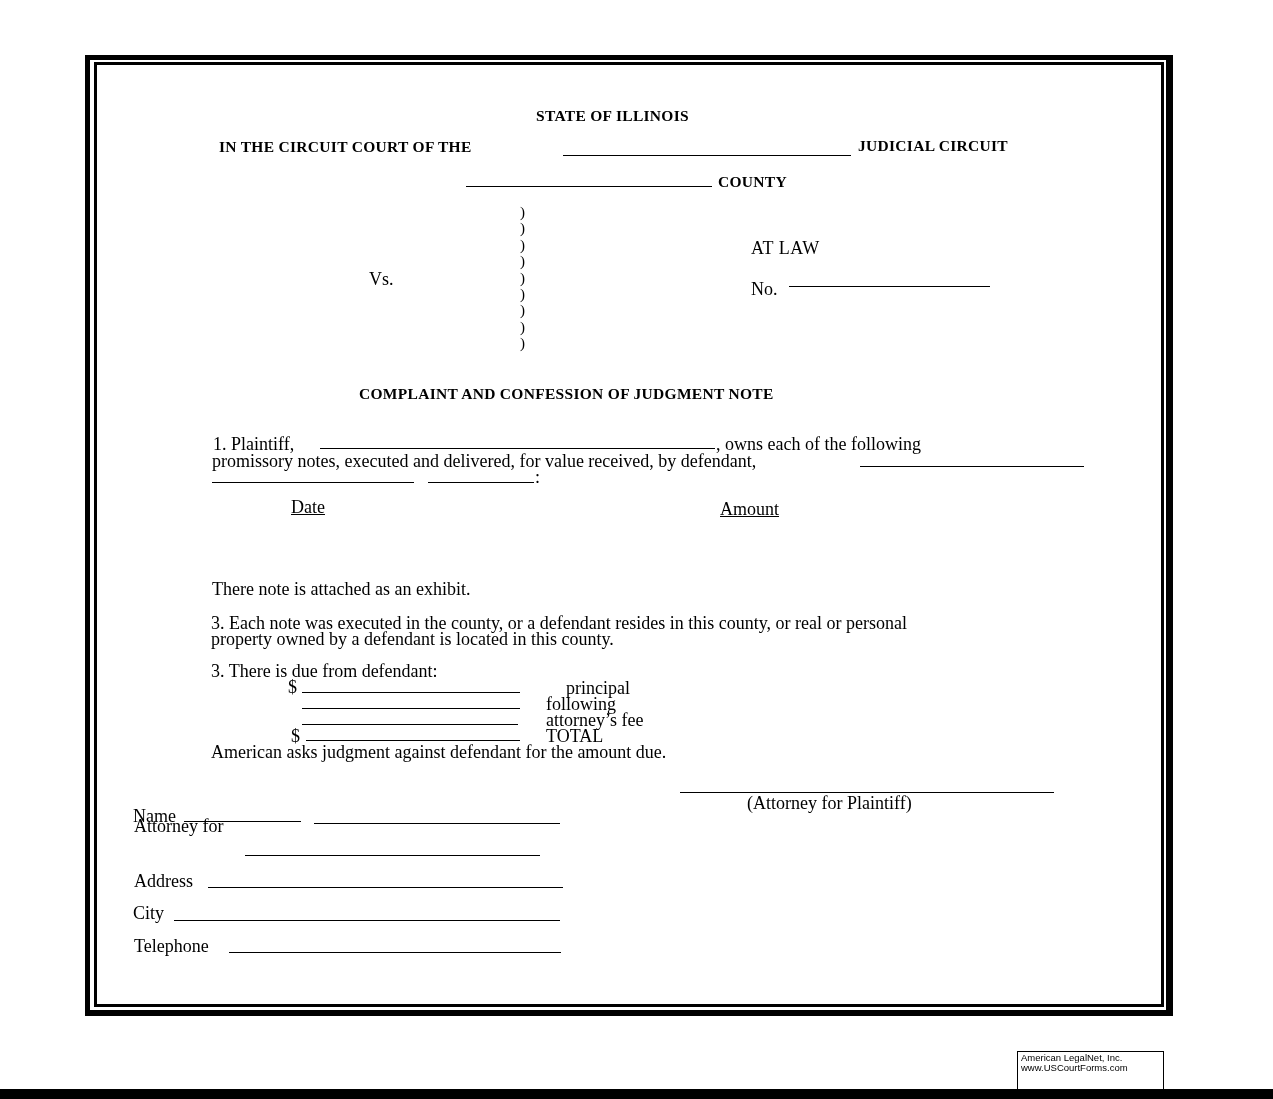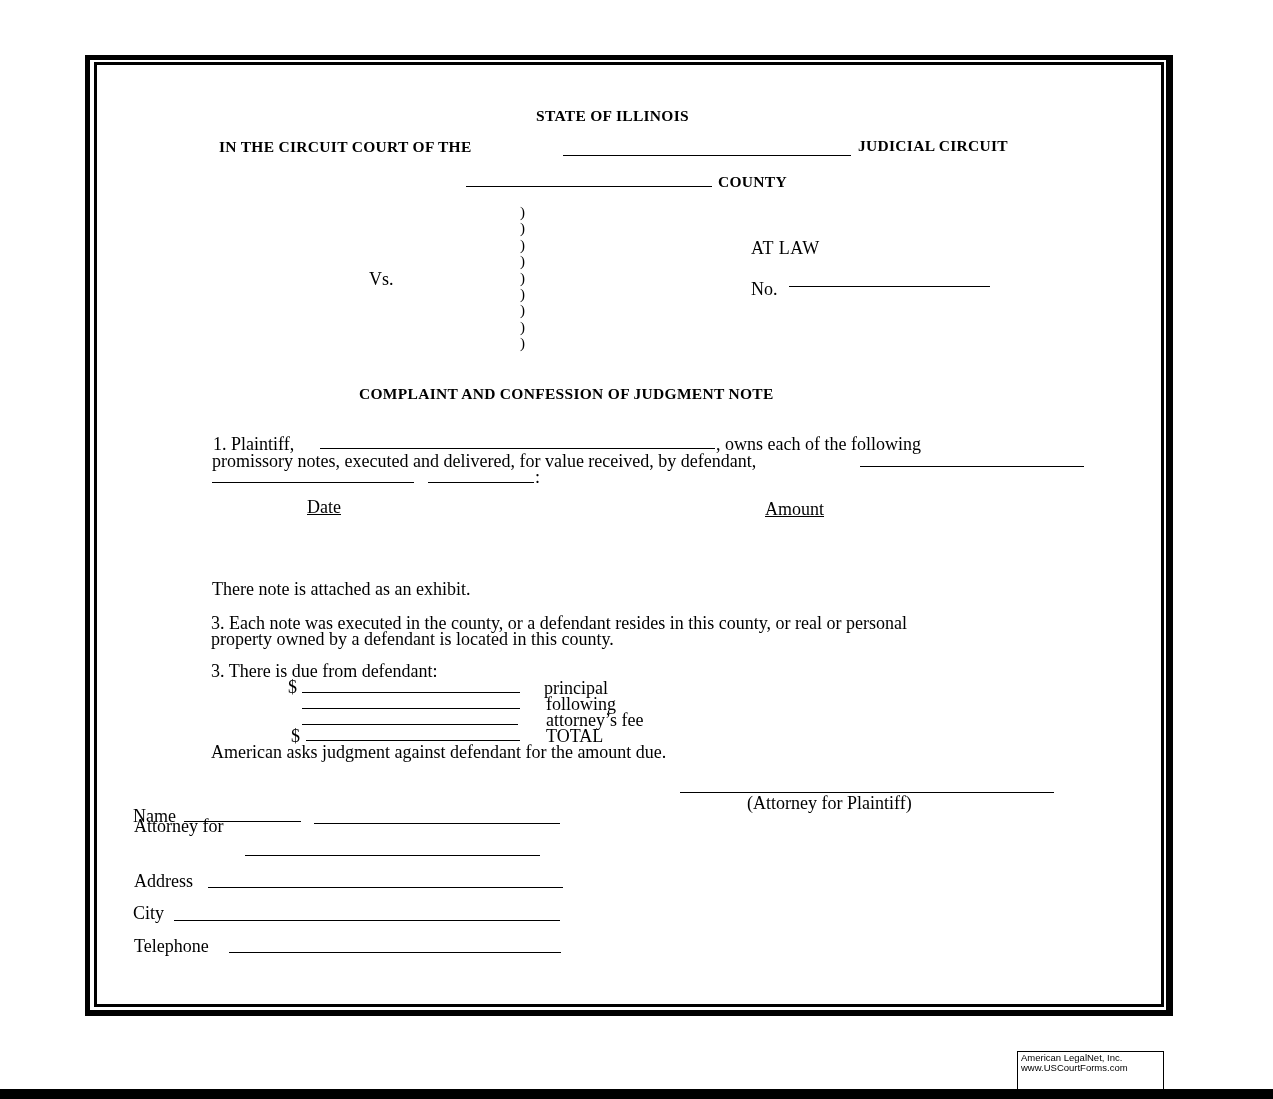--- a/index.html
+++ b/index.html
@@ -16,21 +16,21 @@
     border-right:7px solid #000; border-bottom:6px solid #000;
     box-sizing:border-box;
   }
   .frame-inner {
     position:absolute; left:94px; top:62px; width:1070px; height:945px;
     border:3px solid #000; box-sizing:border-box;
   }
   .head { font-size:15.5px; font-weight:bold; letter-spacing:0.3px; }
   .txt { font-size:18px; }
   .hr { position:absolute; border-bottom:1px solid #000; height:0; }
-  .u { text-decoration:underline;margin-left:16px; }
+  .u { text-decoration:underline; }
   .paren { position:absolute; left:520px; font-size:15px; line-height:16.4px; }
   .footer-badge {
     position:absolute; left:1017px; top:1051px; width:147px; height:39px;
     border:1px solid #000; box-sizing:border-box;
     font-family:"Liberation Sans", "DejaVu Sans", sans-serif;
     font-size:9.5px; line-height:10px; padding:1px 3px; color:#000;
   }
   .bottom-bar { position:absolute; left:0; top:1089px; width:1273px; height:10px; background:#000; }
 </style>
 </head>
@@ -73,32 +73,32 @@
   <div class="abs txt" style="left:716px; top:434px;">, owns each of the following</div>
 
   <div class="abs txt" style="left:212px; top:451px;">promissory notes, executed and delivered, for value received, by defendant,</div>
   <div class="hr" style="left:860px; top:466px; width:224px;"></div>
 
   <div class="hr" style="left:212px; top:482px; width:202px;"></div>
   <div class="hr" style="left:428px; top:482px; width:106px;"></div>
   <div class="abs txt" style="left:535px; top:467px;">:</div>
 
   <div class="abs txt u" style="left:291px; top:497px;">Date</div>
-  <div class="abs txt u" style="left:749px; top:499px;">Amount</div>
+  <div class="abs txt u" style="left:720px; top:499px;">Amount</div>
 
   <div class="abs txt" style="left:212px; top:579px;">There note is attached as an exhibit.</div>
 
   <div class="abs txt" style="left:211px; top:613px;">3.  Each note was executed in the county, or a defendant resides in this county, or real or personal</div>
   <div class="abs txt" style="left:211px; top:629px;">property owned by a defendant is located in this county.</div>
 
   <div class="abs txt" style="left:211px; top:661px;">3.  There is due from defendant:</div>
 
   <div class="abs txt" style="left:288px; top:677px;">$</div>
   <div class="hr" style="left:302px; top:692px; width:218px;"></div>
-  <div class="abs txt" style="left:544px; top:678px;">principal</div>
+  <div class="abs txt" style="left:566px; top:678px;">principal</div>
 
   <div class="hr" style="left:302px; top:708px; width:218px;"></div>
   <div class="abs txt" style="left:546px; top:694px;">following</div>
 
   <div class="hr" style="left:302px; top:724px; width:216px;"></div>
   <div class="abs txt" style="left:546px; top:710px;">attorney’s fee</div>
 
   <div class="abs txt" style="left:291px; top:726px;">$</div>
   <div class="hr" style="left:306px; top:740px; width:214px;"></div>
   <div class="abs txt" style="left:546px; top:726px;">TOTAL</div>

